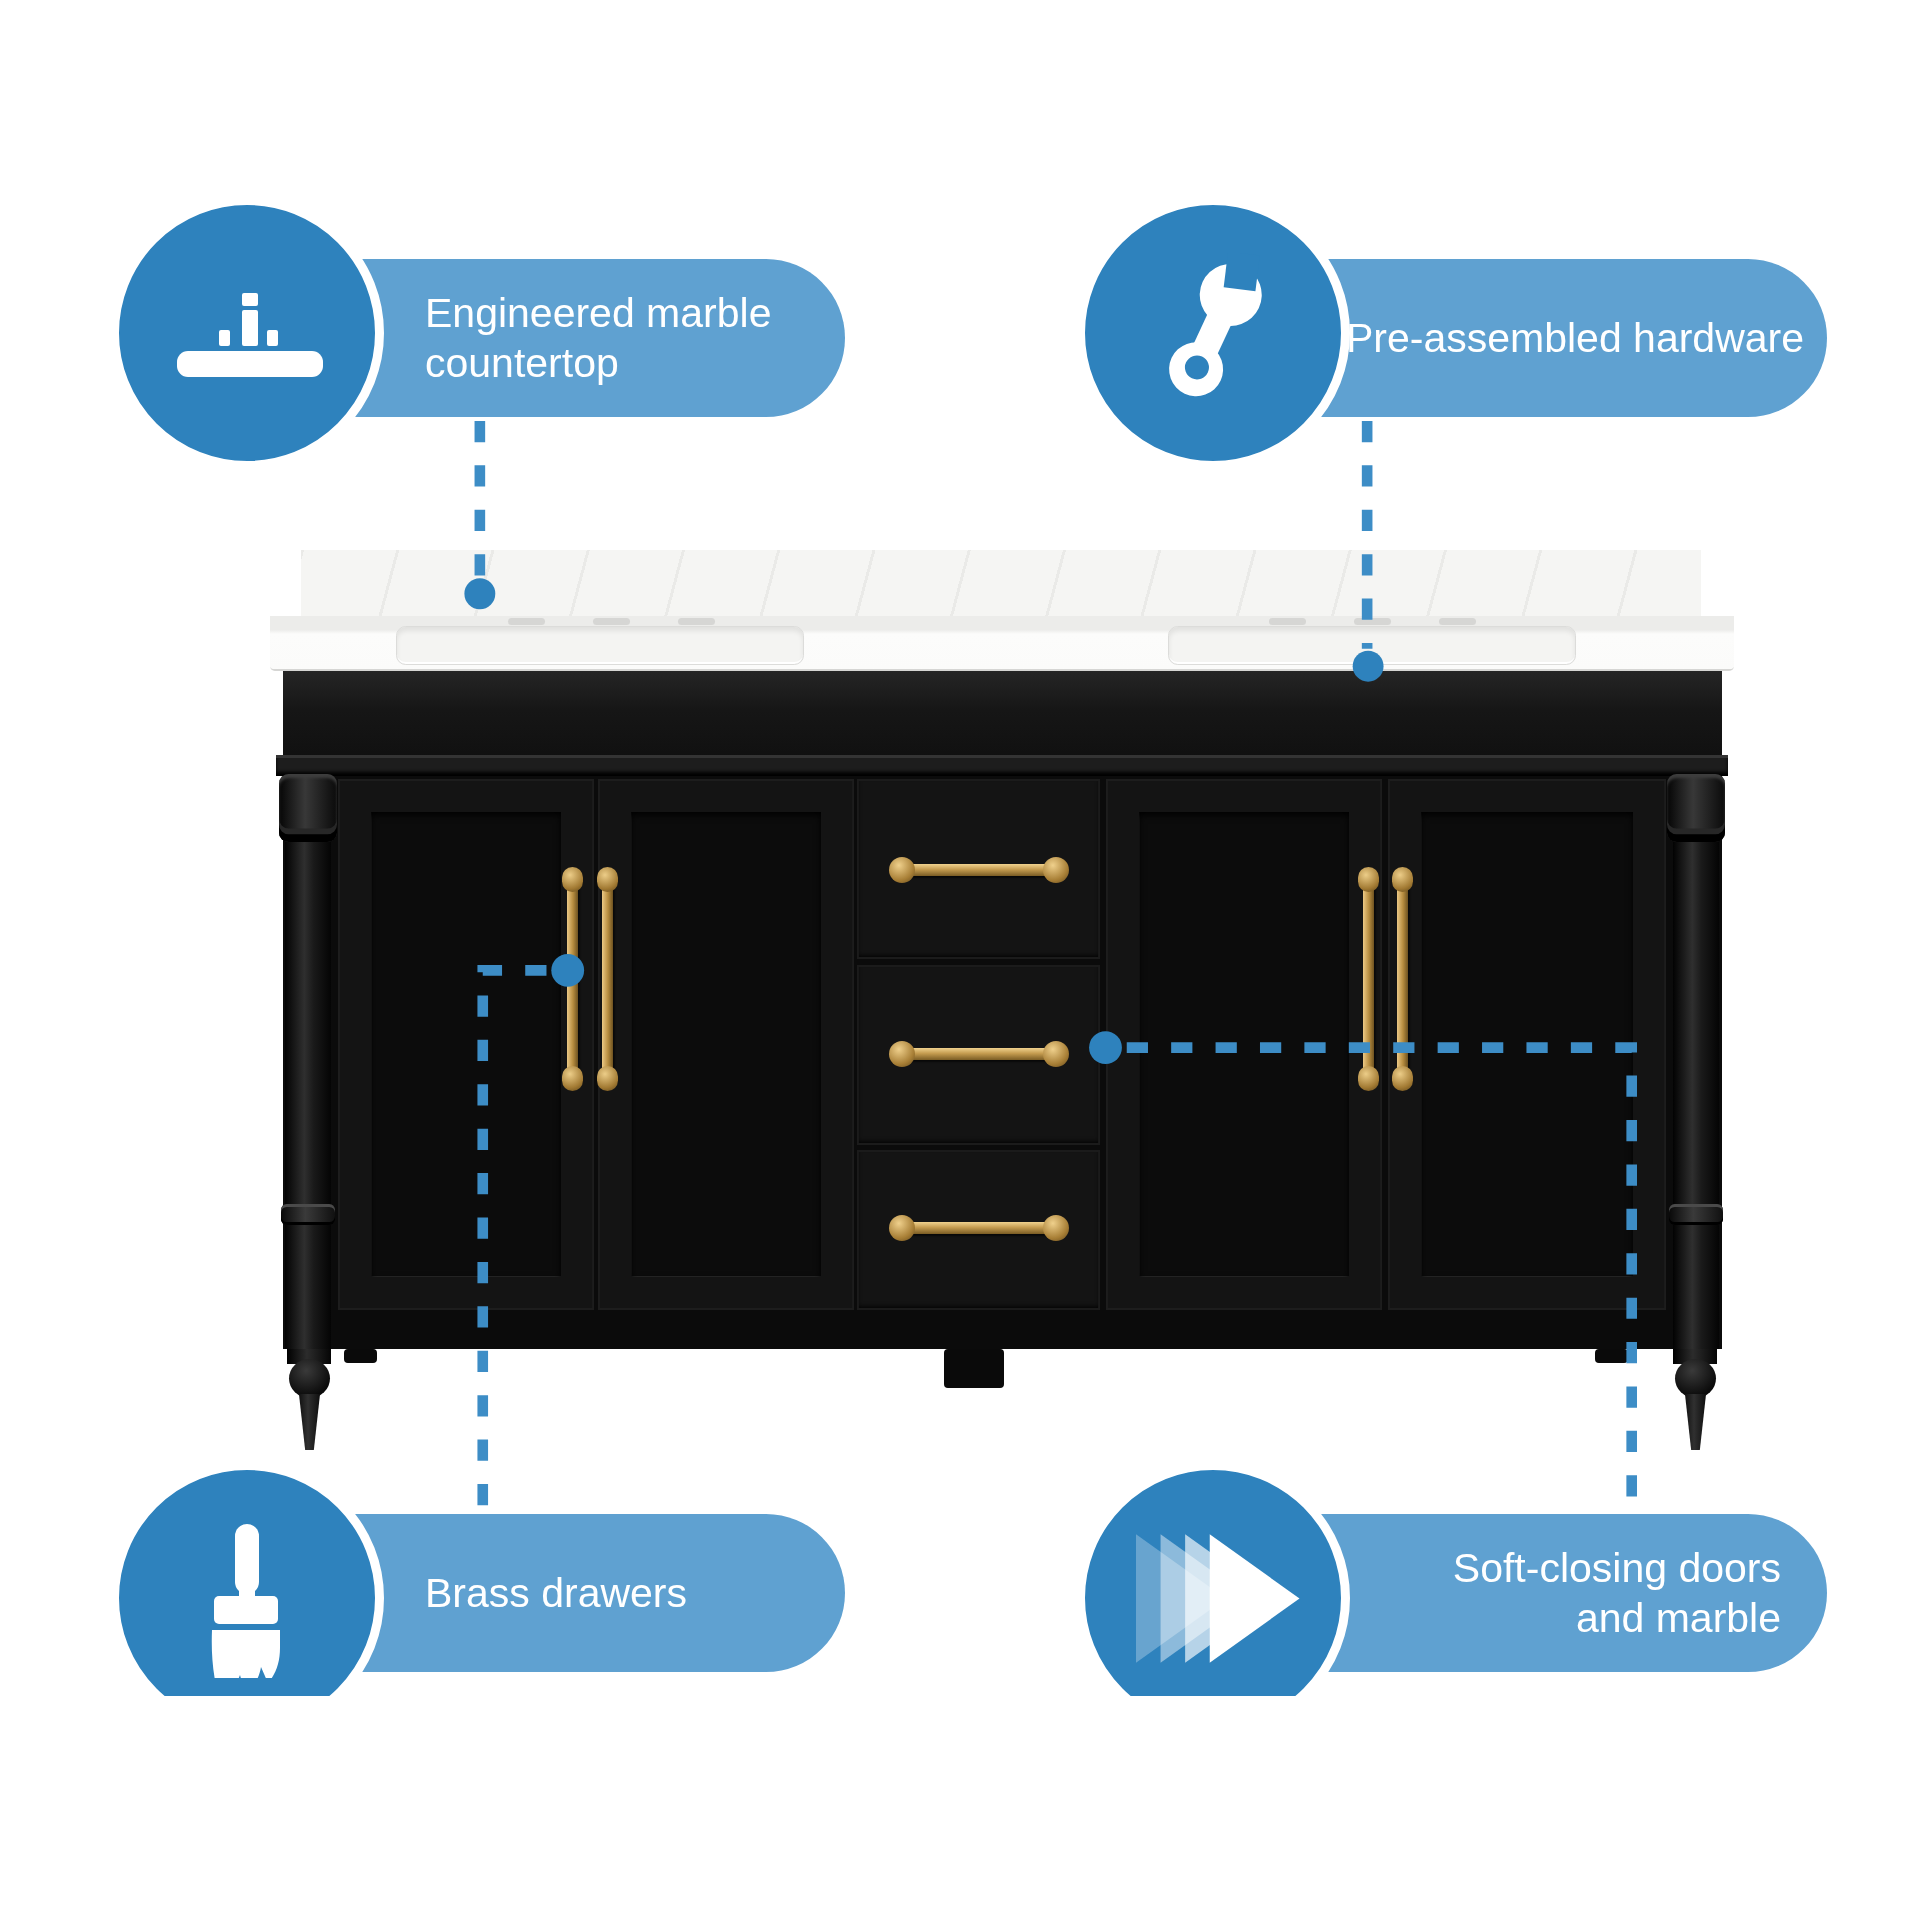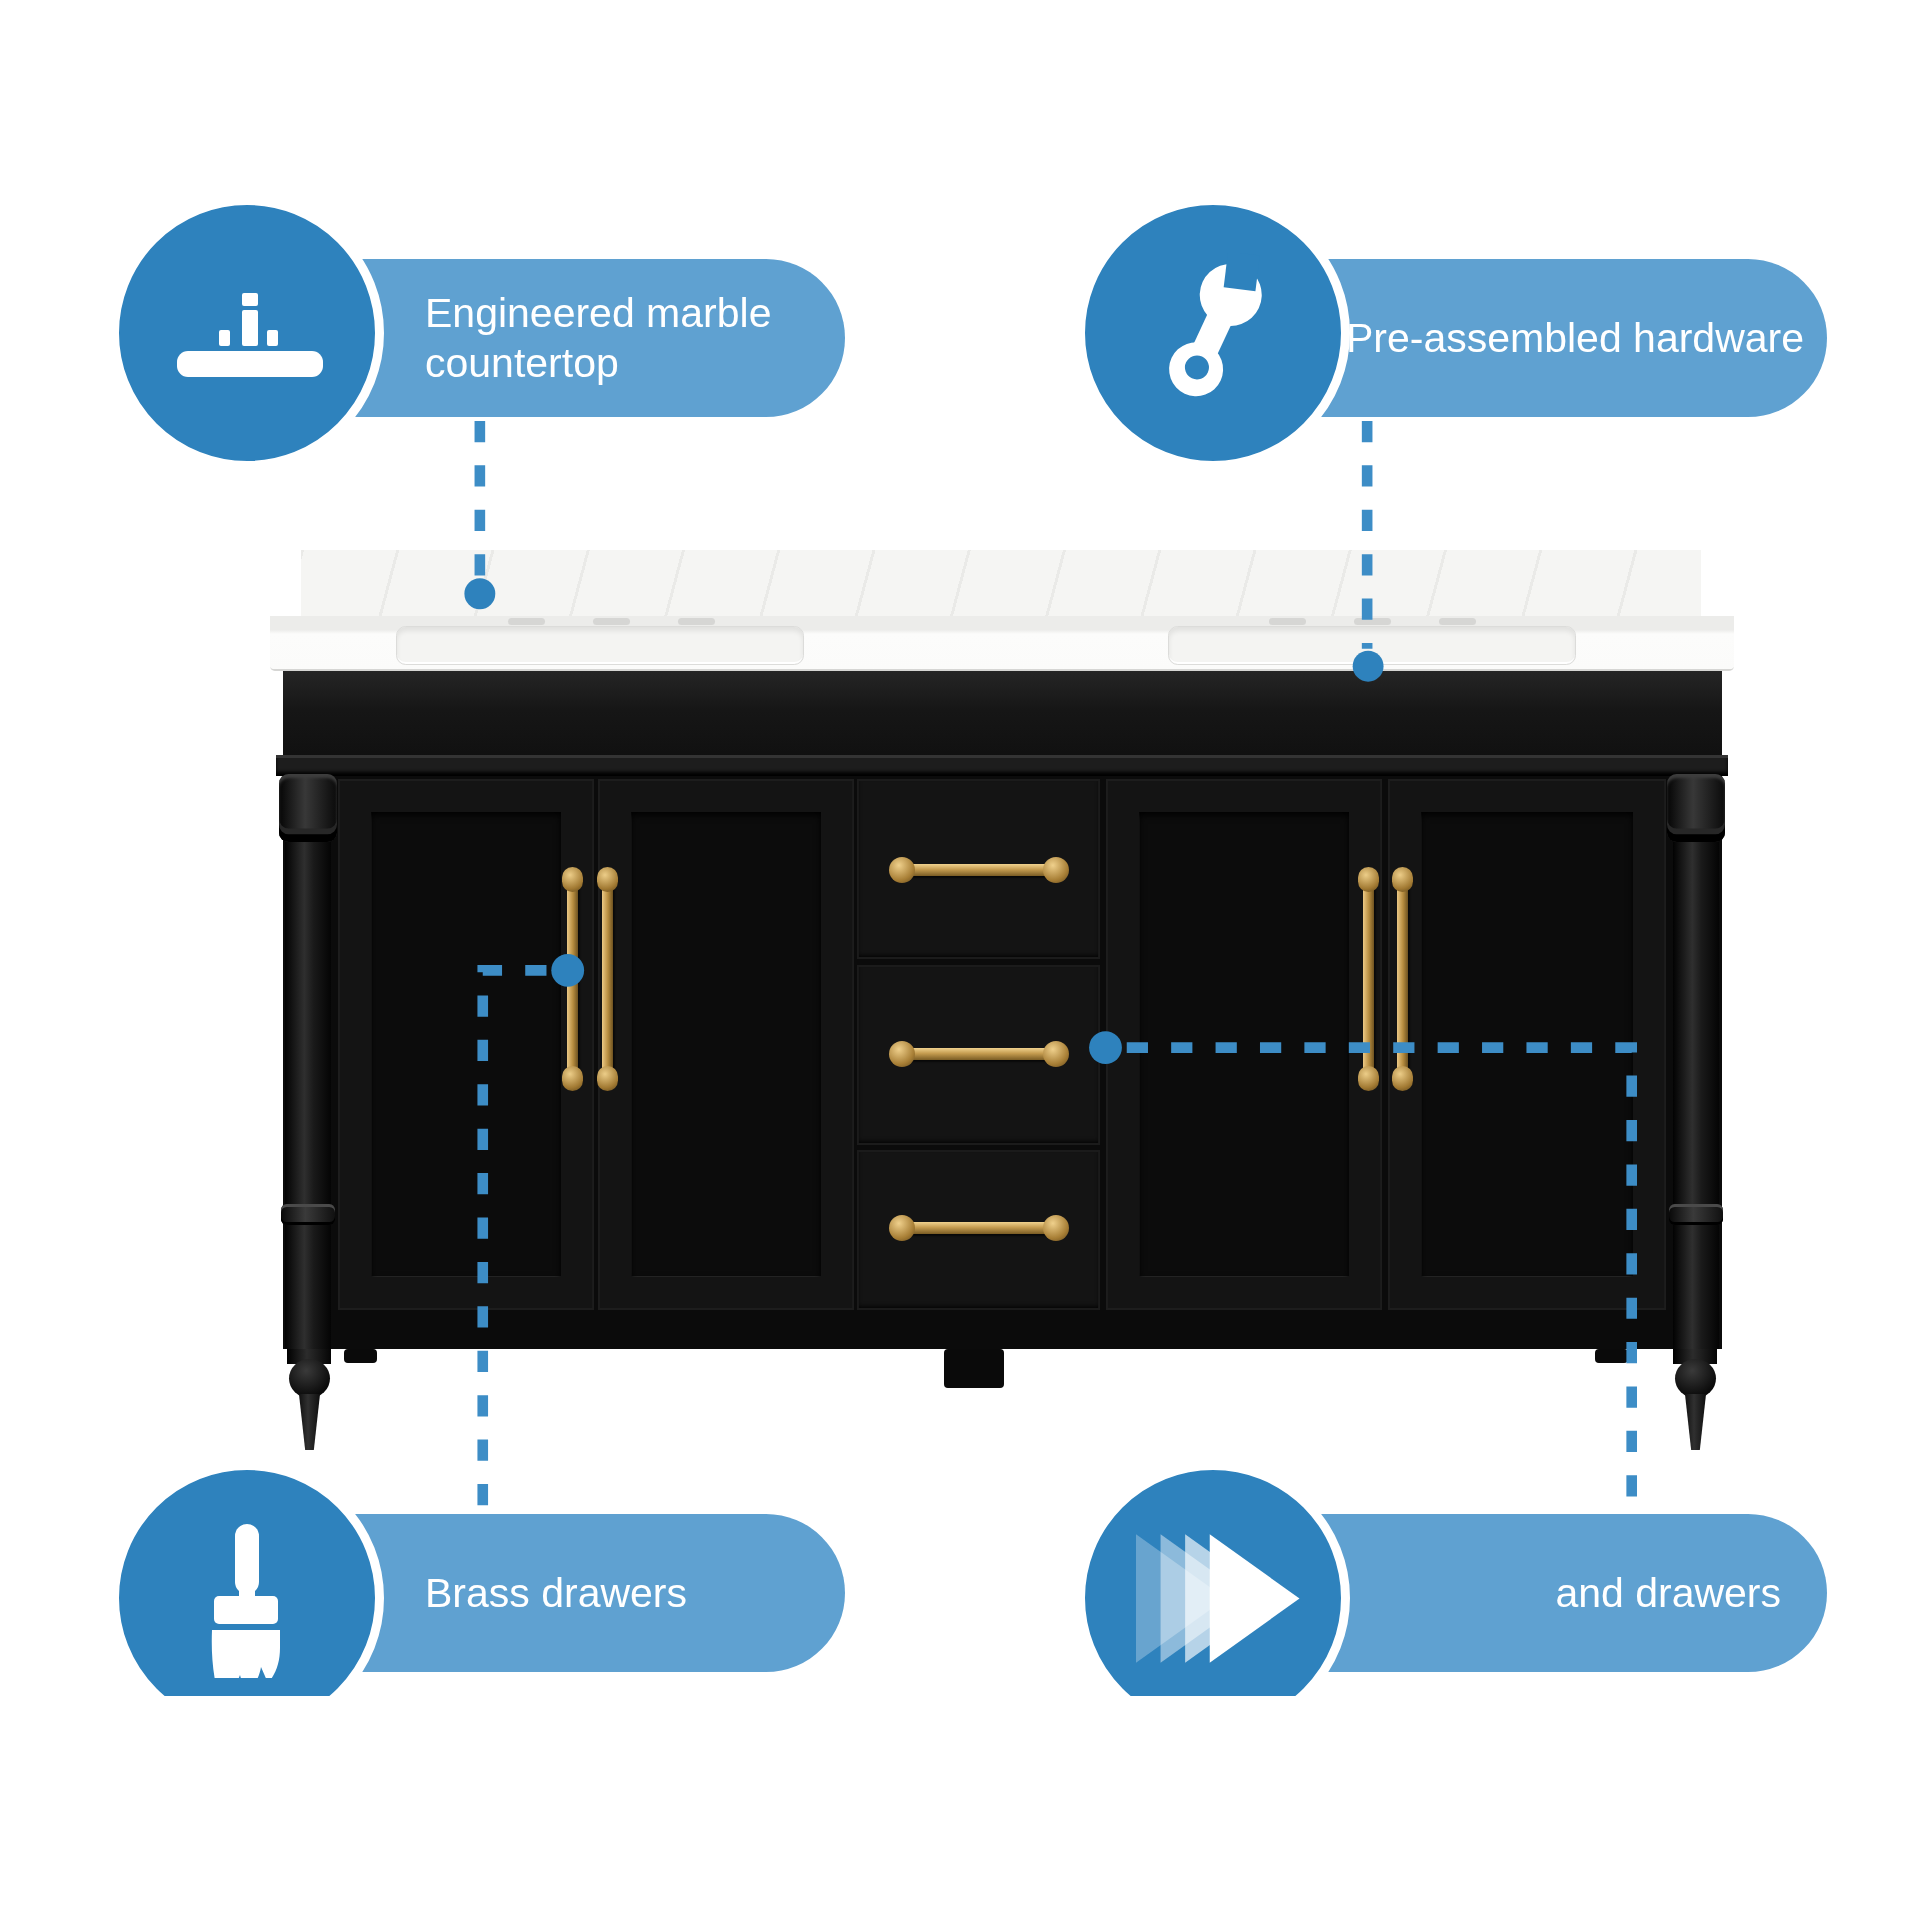--- a/index.html
+++ b/index.html
@@ -220,21 +220,22 @@
           <path d="M45 112 L113 112 L113 130 C113 144 109 156 101 165 L94 149 C92 161 86 170 78 175 L73 157 C69 168 61 176 52 179 C46 159 44 136 45 112 Z"></path>
         </g>
         <rect x="45" y="106" width="68" height="5" fill="#2e82bd" opacity="0.6"></rect>
       </svg>
     </div>
   </div>
 
   <div>
     <div class="pill" style="left:1255px;top:1514px;width:572px;">
       <div class="pill-text pt-right">
-        <span>and drawers</span>
+        <span>Soft-closing doors</span>
+        <span>and marble</span>
       </div>
     </div>
     <div class="bubble" style="left:1076px;top:1461px;">
       <svg width="189" height="189" viewBox="0 0 200 200">
         <g fill="#ffffff">
           <polygon points="18,32 18,168 113,100" opacity="0.28"></polygon>
           <polygon points="44,32 44,168 139,100" opacity="0.45"></polygon>
           <polygon points="70,32 70,168 165,100" opacity="0.65"></polygon>
           <polygon points="96,32 96,168 191,100" opacity="1"></polygon>
         </g>

